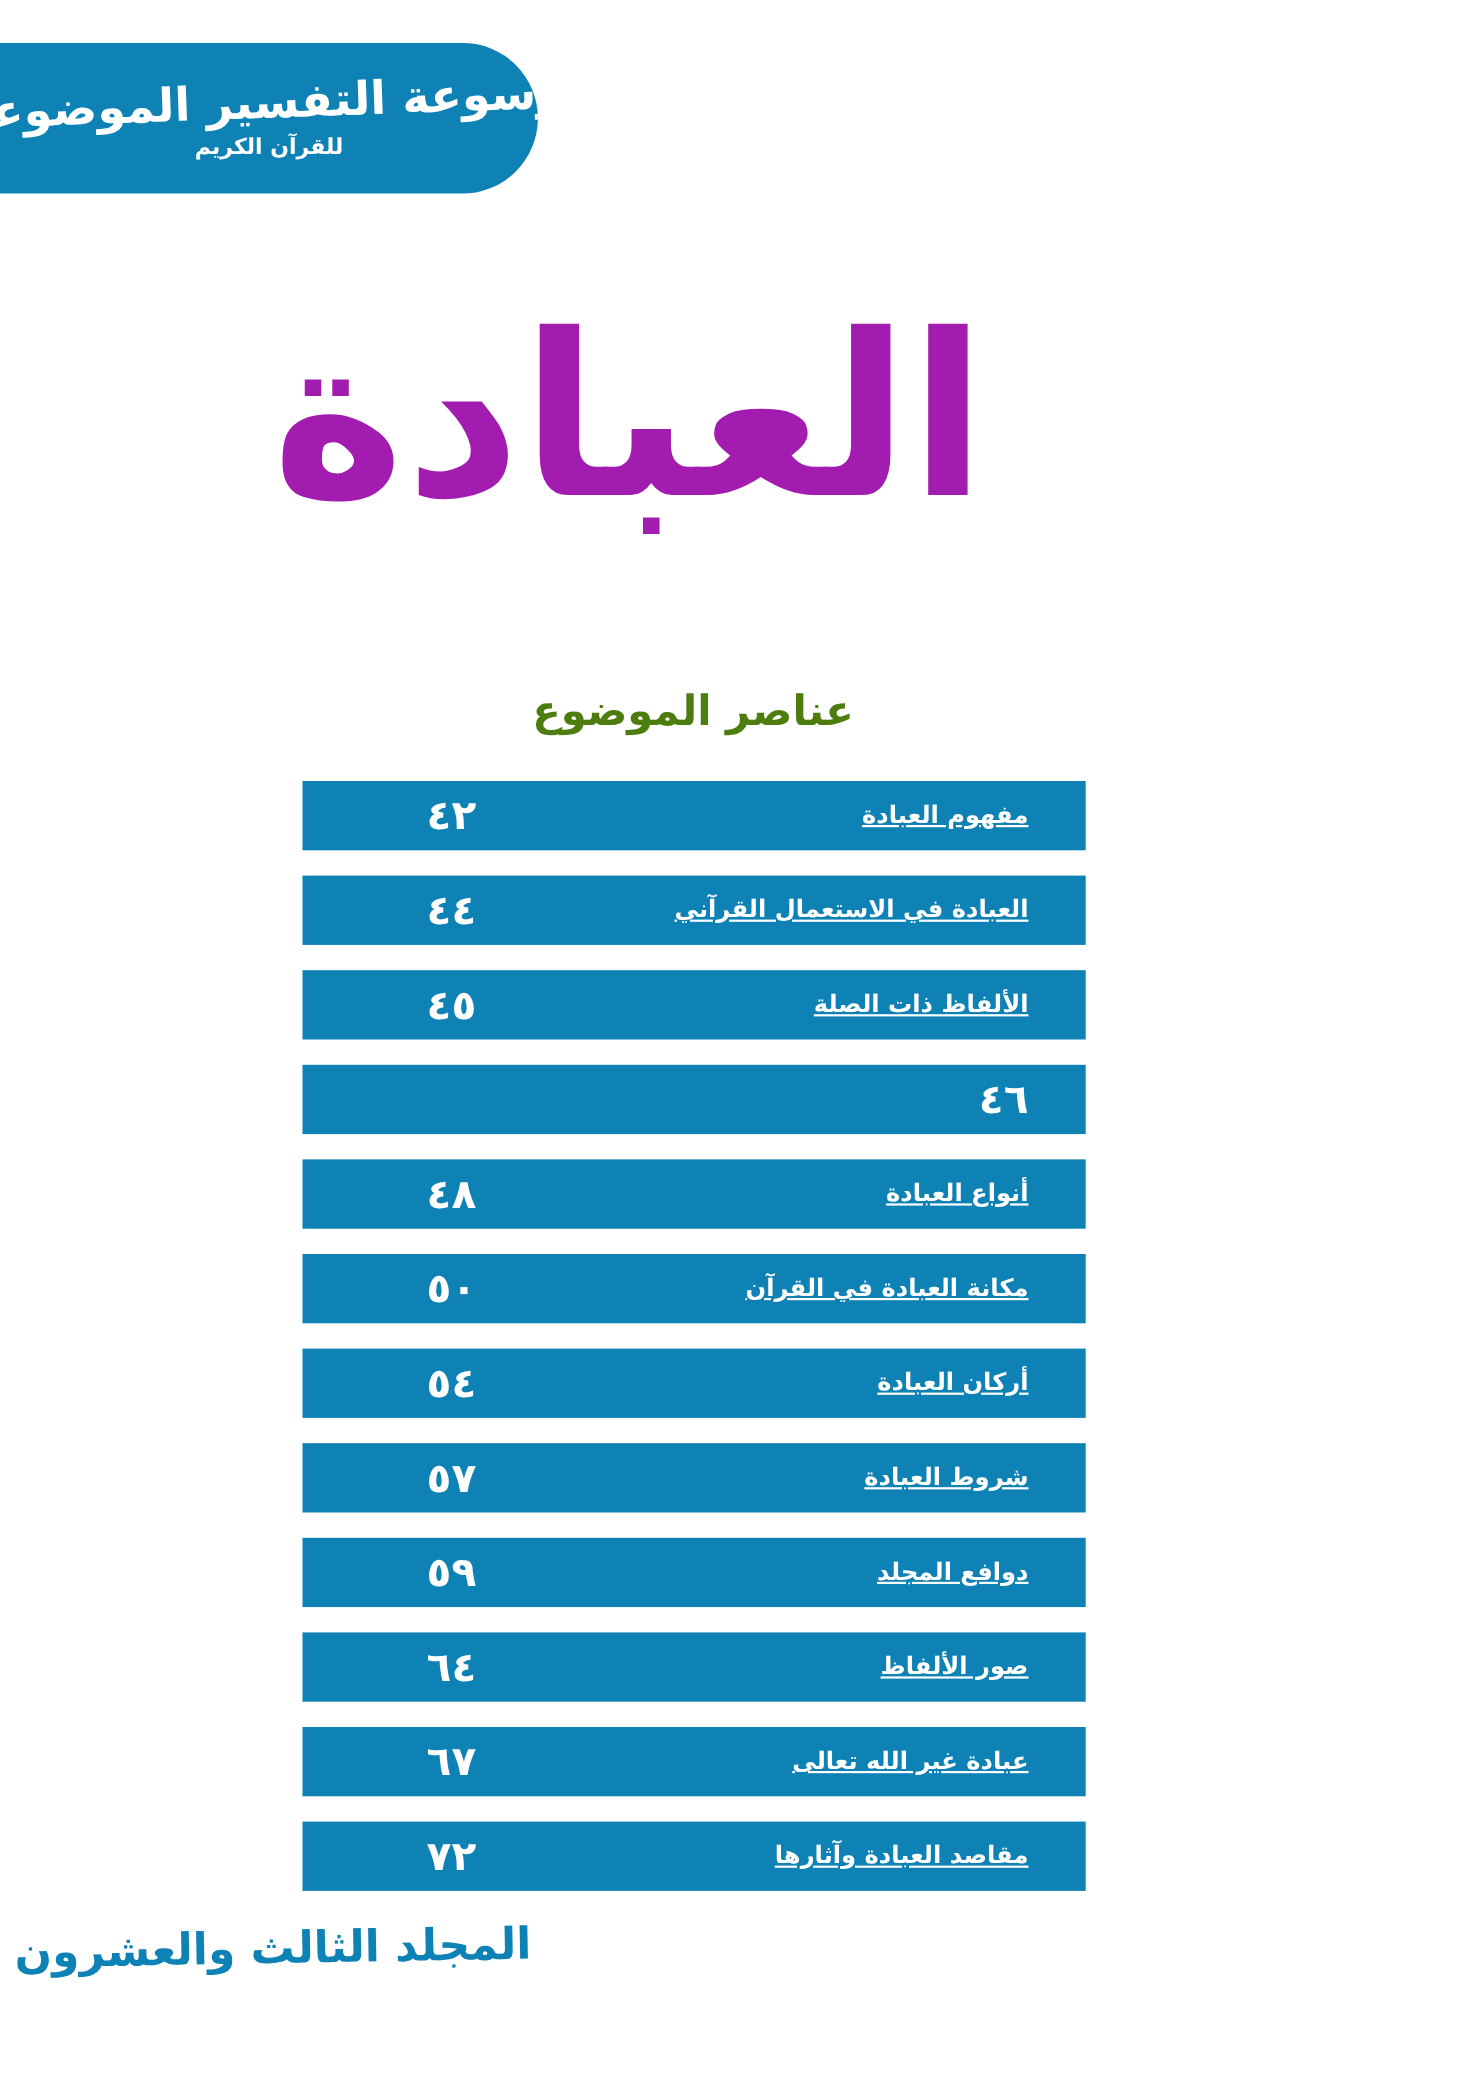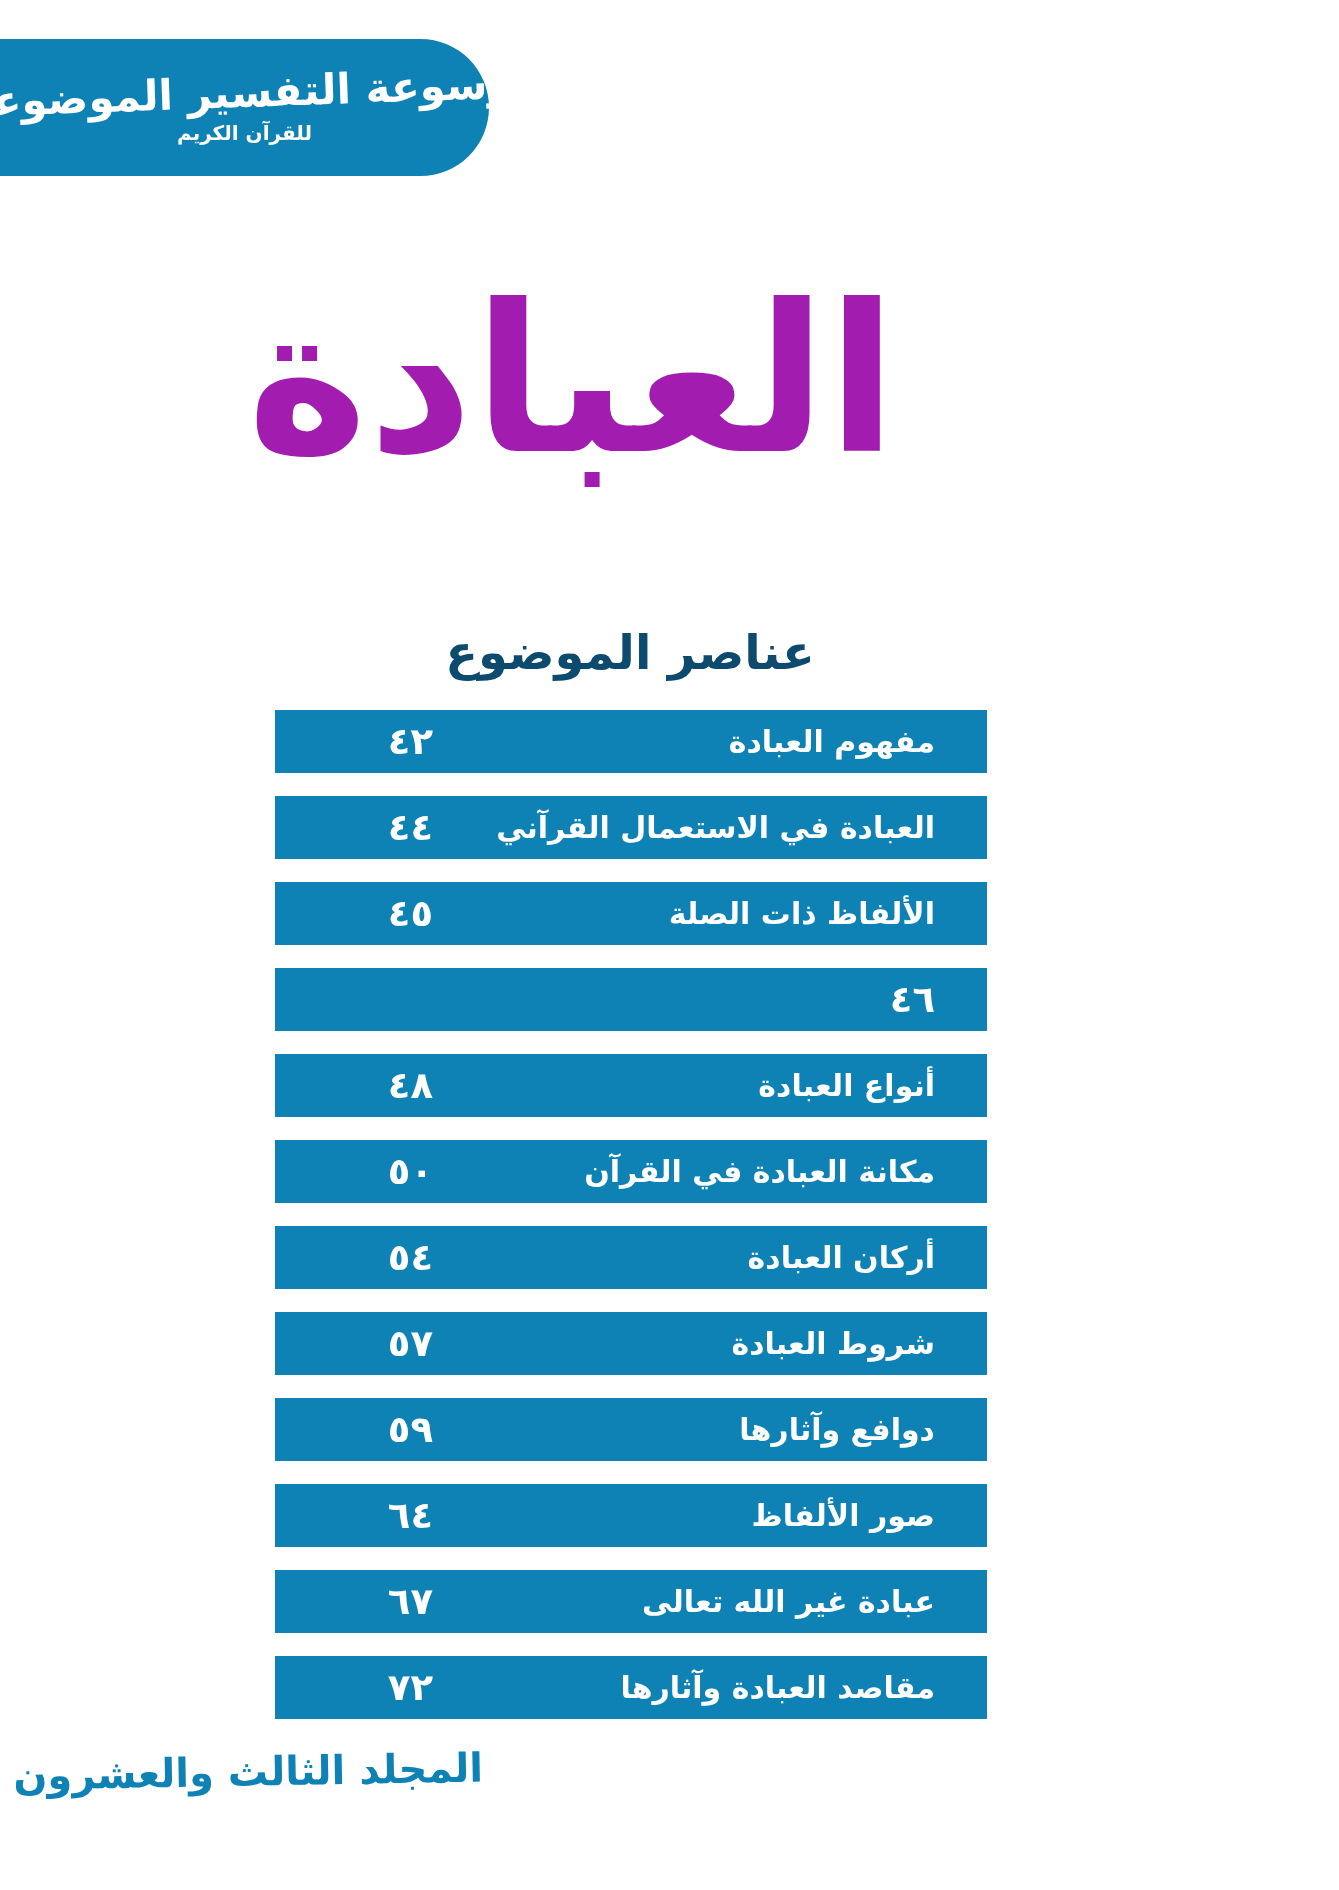--- a/index.html
+++ b/index.html
@@ -64,23 +64,23 @@
   
   .toc-heading-wrap {
     position: absolute;
     top: 624px;
     left: 0;
     right: 79px;    
     text-align: center;
     direction: rtl;
   }
   .toc-heading {
-    font-size: 48px;
+    font-size: 38px;
     font-weight: bold;
-    color: #0c4a6e;
+    color: #4d7c0f;
   }
 
   
   .toc-list {
     position: absolute;
     top: 710px;
     left: 275px;
     width: 712px;
     display: flex;
     flex-direction: column;
@@ -91,23 +91,24 @@
     background: #0e82b4;
     color: #ffffff;
     direction: rtl;
     display: flex;
     align-items: center;
     justify-content: space-between;
     padding-right: 52px;  
     padding-left: 100px;  
   }
   .toc-label {
-    font-size: 30px;
+    font-size: 22px;
     font-weight: bold;
     white-space: nowrap;
+    text-decoration: underline;
   }
   .toc-page {
     font-size: 37px;
     font-weight: bold;
     min-width: 58px;
     text-align: right;
   }
 
   
   .footer-volume {
@@ -166,21 +167,21 @@
   </div>
   <div class="toc-row">
     <span class="toc-label">أركان العبادة</span>
     <span class="toc-page">٥٤</span>
   </div>
   <div class="toc-row">
     <span class="toc-label">شروط العبادة</span>
     <span class="toc-page">٥٧</span>
   </div>
   <div class="toc-row">
-    <span class="toc-label">دوافع وآثارها</span>
+    <span class="toc-label">دوافع المجلد</span>
     <span class="toc-page">٥٩</span>
   </div>
   <div class="toc-row">
     <span class="toc-label">صور الألفاظ</span>
     <span class="toc-page">٦٤</span>
   </div>
   <div class="toc-row">
     <span class="toc-label">عبادة غير الله تعالى</span>
     <span class="toc-page">٦٧</span>
   </div>

